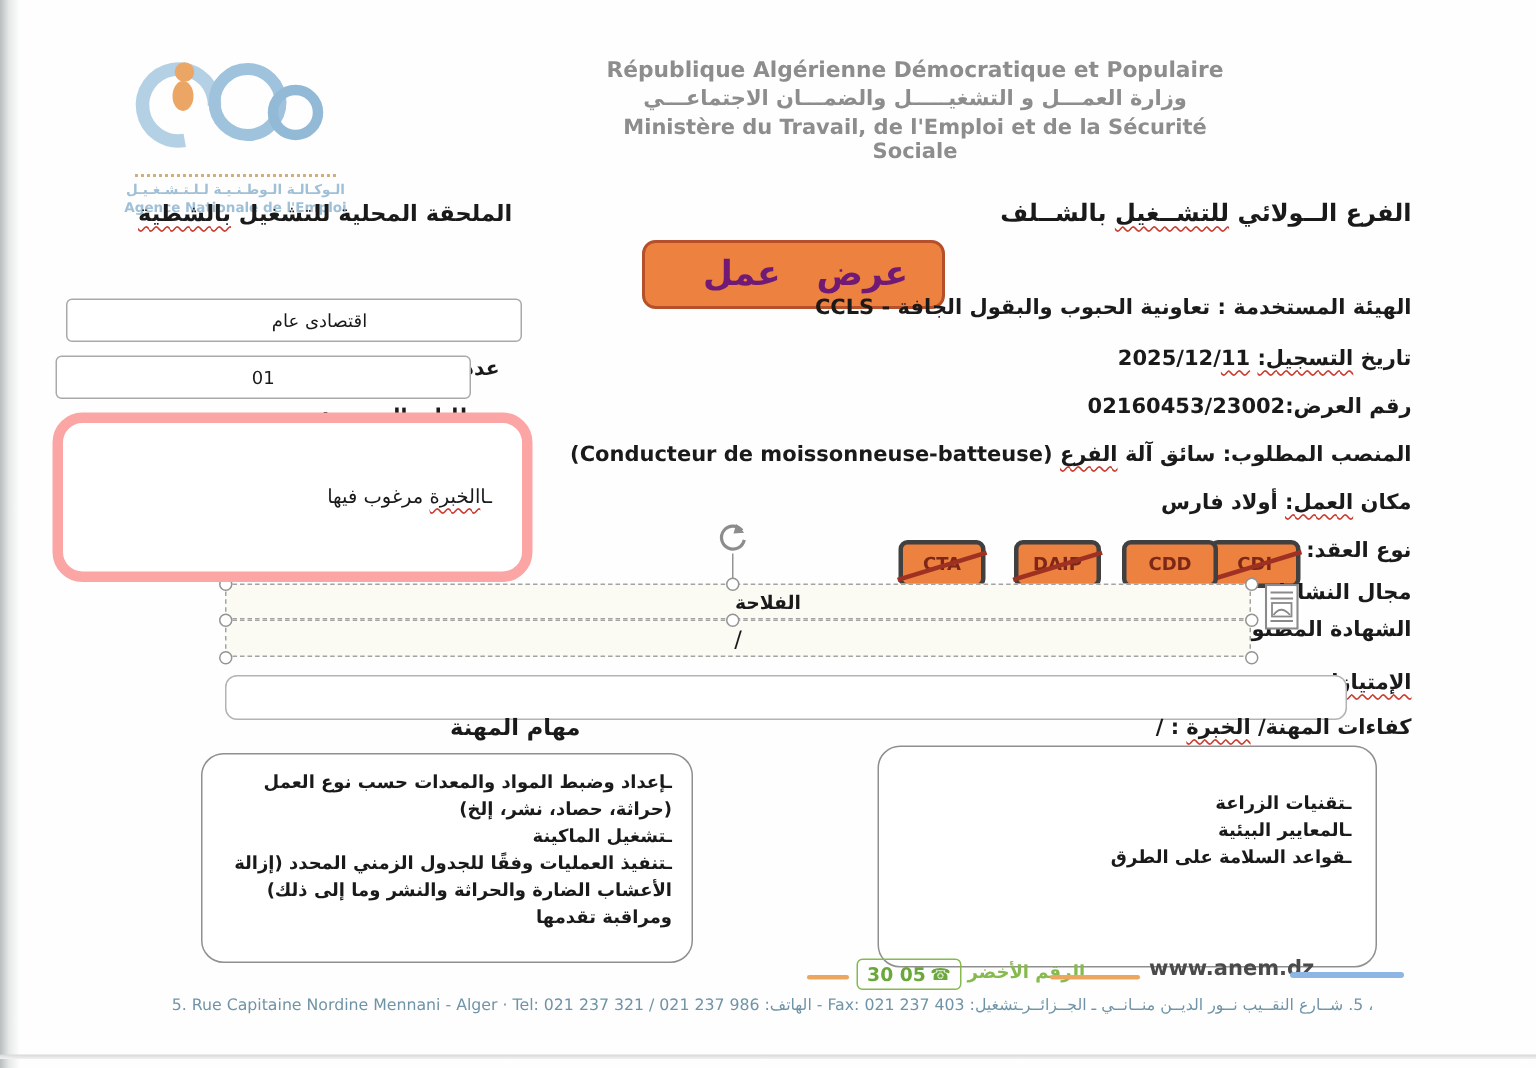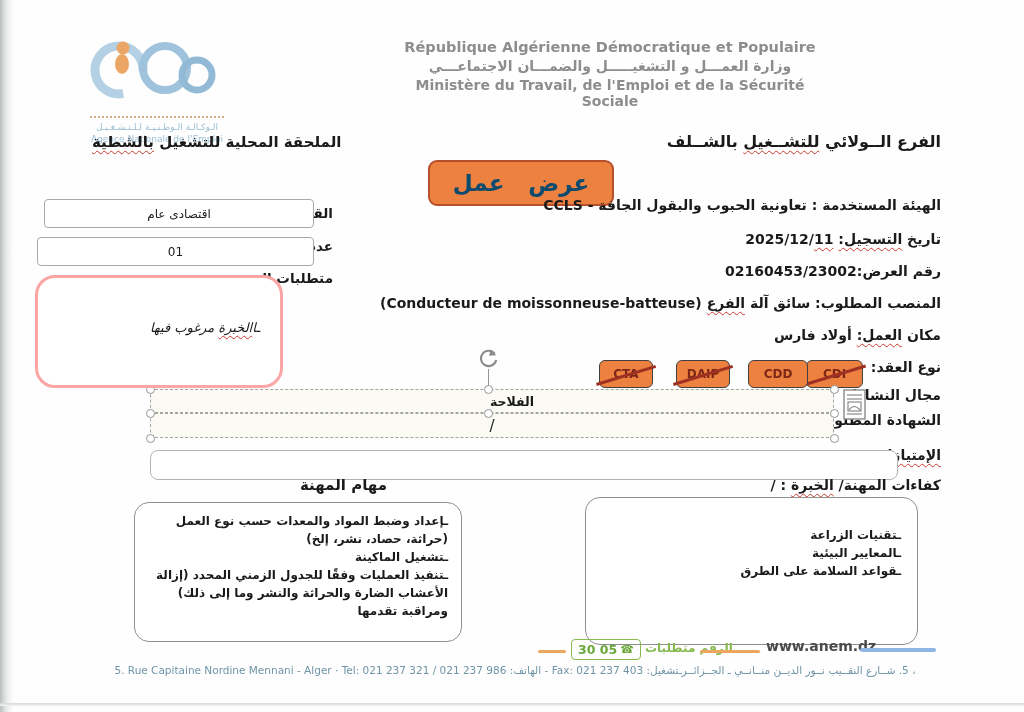--- a/index.html
+++ b/index.html
@@ -8,41 +8,41 @@
   .abs{position:absolute;}
   
   .edge-left{left:0;top:0;width:13px;height:712px;background:linear-gradient(to right,#b9bdbd,#e6e8e8 45%,#fdfdfd);}
   .edge-bottom{left:0;top:703px;width:1024px;height:3px;background:linear-gradient(to bottom,#d6d8d8,#f2f2f2);}
   
   .hdr-center{left:392px;top:36px;width:436px;text-align:center;color:#8d8d8d;font-weight:bold;}
   .hdr-center .l1{font-size:15px;direction:rtl;}
   .hdr-center .l2{font-size:14.5px;margin-top:3px;}
   .hdr-center .l3{font-size:14px;direction:rtl;margin-top:3px;}
   .hdr-center .l4{font-size:14px;margin-top:3px;}
-  .logo-wrap{left:82px;top:30px;width:150px;text-align:center;}
+  .logo-wrap{left:82px;top:30px;width:150px;text-align:center;font-weight:bold;}
   .logo-cap{color:#9fc0d6;font-size:9px;line-height:1.35;}
   .logo-dots{border-top:2px dotted #cfae80;margin:2px 8px 3px 8px;}
   
   .branch{font-weight:bold;font-size:15.5px;direction:rtl;white-space:nowrap;}
   .wavy{text-decoration:underline;text-decoration-style:wavy;text-decoration-color:#cc3b2f;text-decoration-thickness:1px;text-underline-offset:3px;}
   
   .title-badge{left:428px;top:160px;width:182px;height:42px;background:#ec8140;border:2px solid #b5502a;
        border-radius:9px;display:flex;align-items:center;justify-content:center;
-       color:#0c4a6e;font-weight:bold;font-size:23px;word-spacing:16px;direction:rtl;}
+       color:#701a75;font-weight:bold;font-size:23px;word-spacing:16px;direction:rtl;padding-left:16px;}
   
   .rline{right:83px;font-weight:bold;font-size:14px;direction:rtl;white-space:nowrap;}
   .ltrnum{direction:ltr;unicode-bidi:isolate;}
   
   .llabel{font-weight:bold;font-size:13.5px;direction:rtl;white-space:nowrap;}
   .inputbox{background:#fff;border:1px solid #a9a9a9;border-radius:4px;display:flex;align-items:center;justify-content:center;
         font-size:12px;direction:rtl;}
-  .reqbox{left:35px;top:275px;width:248px;height:113px;background:#fff;border:3px solid #fca5a5;border-radius:20px;
-        direction:rtl;font-size:13px;padding:42px 20px 0 10px;box-sizing:border-box;text-align:right;font-style:italic;}
+  .reqbox{left:35px;top:275px;width:320px;height:113px;background:#fff;border:7px solid #fca5a5;border-radius:20px;
+        direction:rtl;font-size:13px;padding:42px 20px 0 10px;box-sizing:border-box;text-align:right;}
   
-  .badge{position:absolute;top:360px;height:26px;background:#ec8140;border:1px solid #404040;border-radius:6px;
+  .badge{position:absolute;top:360px;height:26px;background:#ec8140;border:3px solid #404040;border-radius:6px;
         display:flex;align-items:center;justify-content:center;color:#7c2717;font-weight:bold;font-size:12px;}
   .badge.struck::after{content:"";position:absolute;left:-5px;right:-5px;top:50%;height:2.5px;background:#9e3122;transform:rotate(-17deg);}
   
   .selbox{background:#fbfbf3;border:1px dashed #a3a3a3;display:flex;align-items:center;justify-content:center;box-sizing:border-box;}
   .handle{position:absolute;width:9px;height:9px;border-radius:50%;background:#fff;border:1.5px solid #949494;box-sizing:border-box;}
   .stem{left:488px;top:369px;width:0;height:18px;border-left:1.2px solid #949494;}
   .benefitsbox{left:150px;top:450px;width:746px;height:28px;background:#fff;border:1px solid #b3b3b3;border-radius:8px;}
   
   .roundbox{background:#fff;border:1px solid #8f8f8f;border-radius:15px;direction:rtl;text-align:right;
         font-size:12px;font-weight:600;line-height:1.5;box-sizing:border-box;}
@@ -149,21 +149,21 @@
   <div class="handle" style="left:484px;top:409px;"></div>
 
   <div class="abs rline" style="top:447px;"><span class="wavy">الإمتيازات:</span></div>
   <div class="abs benefitsbox"></div>
 
   <div class="abs rline" style="top:477px;">
     <span>كفاءات المهنة/ </span><span class="wavy">الخبرة</span><span> : /</span>
   </div>
 
   <div class="abs llabel" style="right:691px;top:205px;">القطاع القانوني:</div>
-  <div class="abs inputbox" style="left:44px;top:199px;width:268px;height:27px;">اقتصادى عام</div>
+  <div class="abs inputbox" style="left:44px;top:199px;width:268px;height:27px;padding-left:34px;">اقتصادى عام</div>
 
   <div class="abs llabel" style="right:691px;top:238px;">عدد المناصب:</div>
   <div class="abs inputbox" style="left:37px;top:237px;width:275px;height:27px;">01</div>
 
   <div class="abs llabel" style="right:691px;top:270px;">متطلبات المنصب:</div>
   <div class="abs reqbox">
     <span>ـا</span><span class="wavy">الخبرة</span><span> مرغوب فيها</span>
   </div>
 
   <div class="abs" style="left:300px;top:476px;font-weight:bold;font-size:15px;direction:rtl;">مهام المهنة</div>
@@ -177,21 +177,21 @@
     <div>ـتقنيات الزراعة</div>
     <div>ـالمعايير البيئية</div>
     <div>ـقواعد السلامة على الطرق</div>
   </div>
 
   <div class="abs f-line" style="left:538px;width:28px;"></div>
   <div class="abs greenbox">
     <span>30 05</span>
     <span style="font-size:11px;">☎</span>
   </div>
-  <div class="abs" style="left:645px;top:641px;color:#86b94e;font-weight:bold;font-size:12px;direction:rtl;">الرقم متطلبات</div>
+  <div class="abs" style="left:645px;top:641px;color:#86b94e;font-weight:bold;font-size:12px;direction:rtl;">الرقم الأخضر</div>
   <div class="abs f-line" style="left:700px;width:60px;"></div>
   <div class="abs" style="left:766px;top:638px;font-weight:bold;font-size:14px;color:#4a4a4a;">www.anem.dz</div>
   <div class="abs f-blue"></div>
 
   <div class="abs address">
     <span class="ltr-seg">5. Rue Capitaine Nordine Mennani - Alger · Tel: 021 237 321 / 021 237 986 </span><span class="rtl-seg">الهاتف:</span><span class="ltr-seg"> - Fax: 021 237 403 </span><span class="rtl-seg">ـتشغيل:</span><span class="rtl-seg">، 5. شــارع النقــيب نــور الديــن منــانــي ـ الجــزائــر</span>
   </div>
 
 </div>
 

